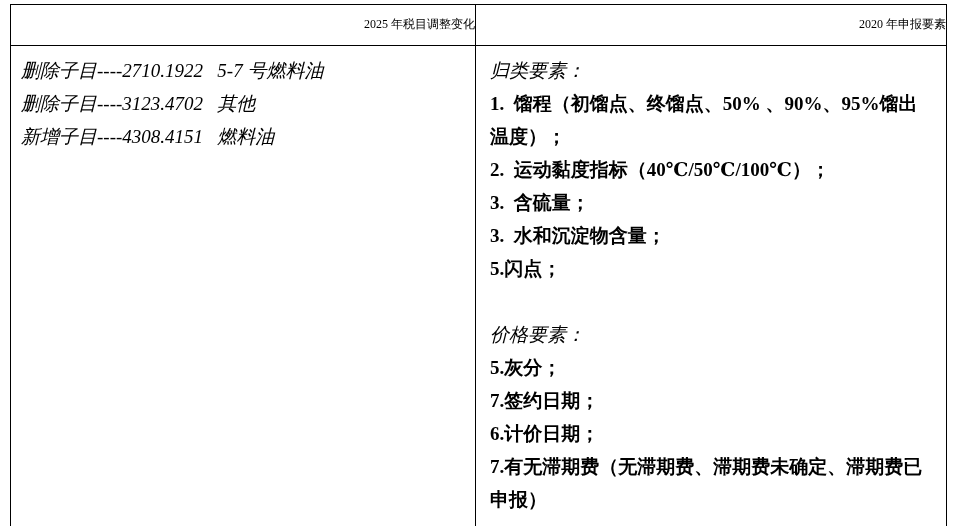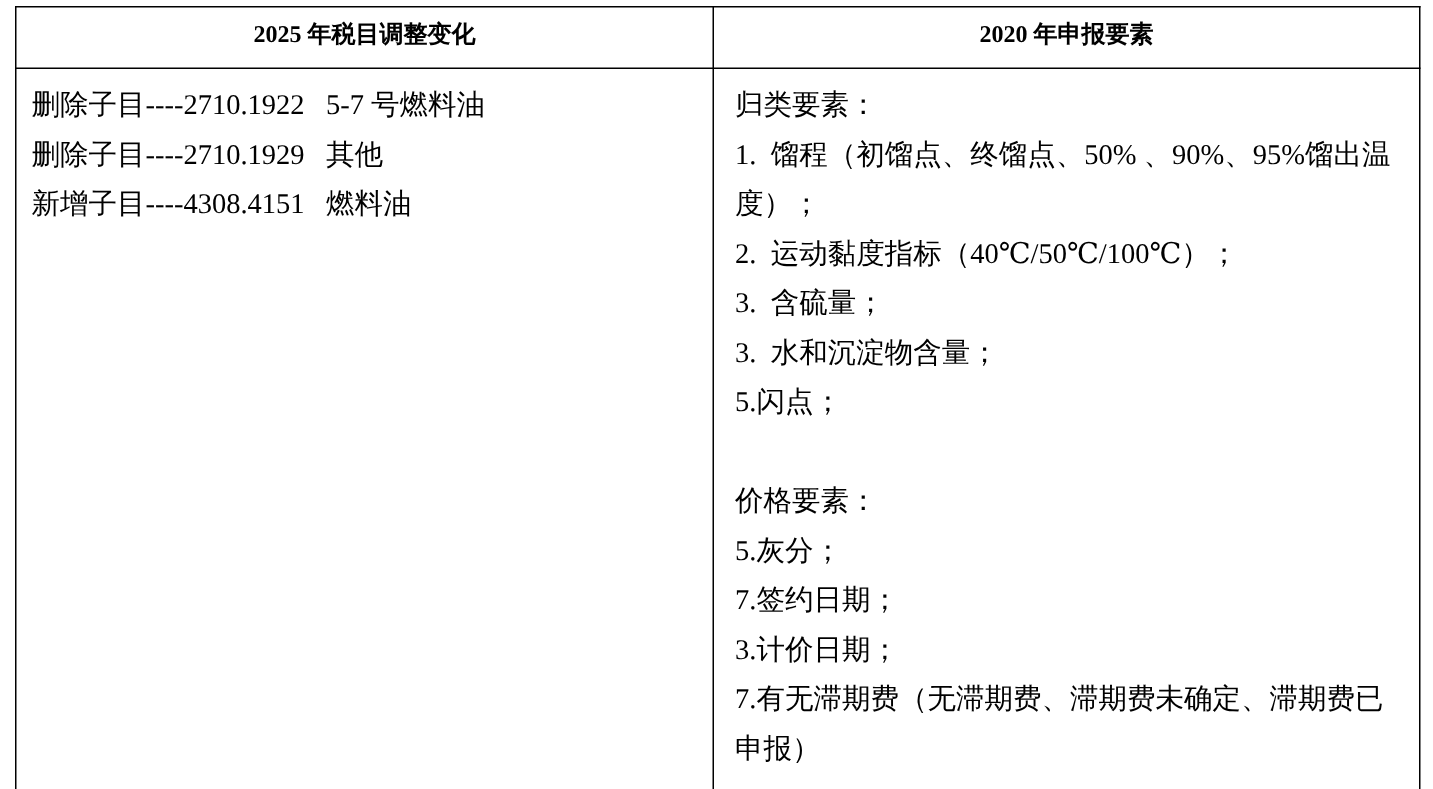--- a/index.html
+++ b/index.html
@@ -30,81 +30,82 @@
   }
   table.doc-table td {
     border: 1px solid #000000;
     vertical-align: top;
     padding: 0;
   }
   td.col-left { width: 464px; }
   td.col-right { width: 470px; }
 
   .header-cell {
-    text-align: center;
-    font-size: 16px;
+    text-align: right;
+    font-size: 12px;
     line-height: 36px;
     height: 36px;
     padding: 1px 0 3px 0;
     white-space: nowrap;
-    font-weight: bold;
   }
   .body-cell {
     height: 478px;
     padding: 8px 10px 10px 10px;
     font-size: 19px;
     line-height: 33px;
   }
   .body-cell.right {
     padding-left: 14px;
   }
   .line {
     white-space: pre-wrap;
+    font-style: italic;
   }
   .spacer {
     height: 33px;
   }
   .wrap-line {
     white-space: pre-wrap;
+    font-weight: bold;
   }
 </style>
 </head>
 <body>
 
 <div class="page">
   <table class="doc-table">
     <tbody>
         <tr>
       <td class="col-left">
         <div class="header-cell">2025 年税目调整变化</div>
       </td>
       <td class="col-right">
         <div class="header-cell">2020 年申报要素</div>
       </td>
     </tr>
     <tr>
       <td class="col-left">
         <div class="body-cell">
           <div class="line">删除子目----2710.1922   5-7 号燃料油</div>
-          <div class="line">删除子目----2710.1929   其他</div>
+          <div class="line">删除子目----3123.4702   其他</div>
           <div class="line">新增子目----4308.4151   燃料油</div>
         </div>
       </td>
       <td class="col-right">
         <div class="body-cell right">
           <div class="line">归类要素：</div>
           <div class="wrap-line">1.  馏程（初馏点、终馏点、50% 、90%、95%馏出温度）；</div>
           <div class="wrap-line">2.  运动黏度指标（40℃/50℃/100℃）；</div>
           <div class="wrap-line">3.  含硫量；</div>
           <div class="wrap-line">3.  水和沉淀物含量；</div>
           <div class="wrap-line">5.闪点；</div>
           <div class="spacer"></div>
           <div class="line">价格要素：</div>
           <div class="wrap-line">5.灰分；</div>
           <div class="wrap-line">7.签约日期；</div>
-          <div class="wrap-line">3.计价日期；</div>
+          <div class="wrap-line">6.计价日期；</div>
           <div class="wrap-line">7.有无滞期费（无滞期费、滞期费未确定、滞期费已申报）</div>
         </div>
       </td>
     </tr>
   </tbody>
     </table>
 </div>
 
 </body></html>

